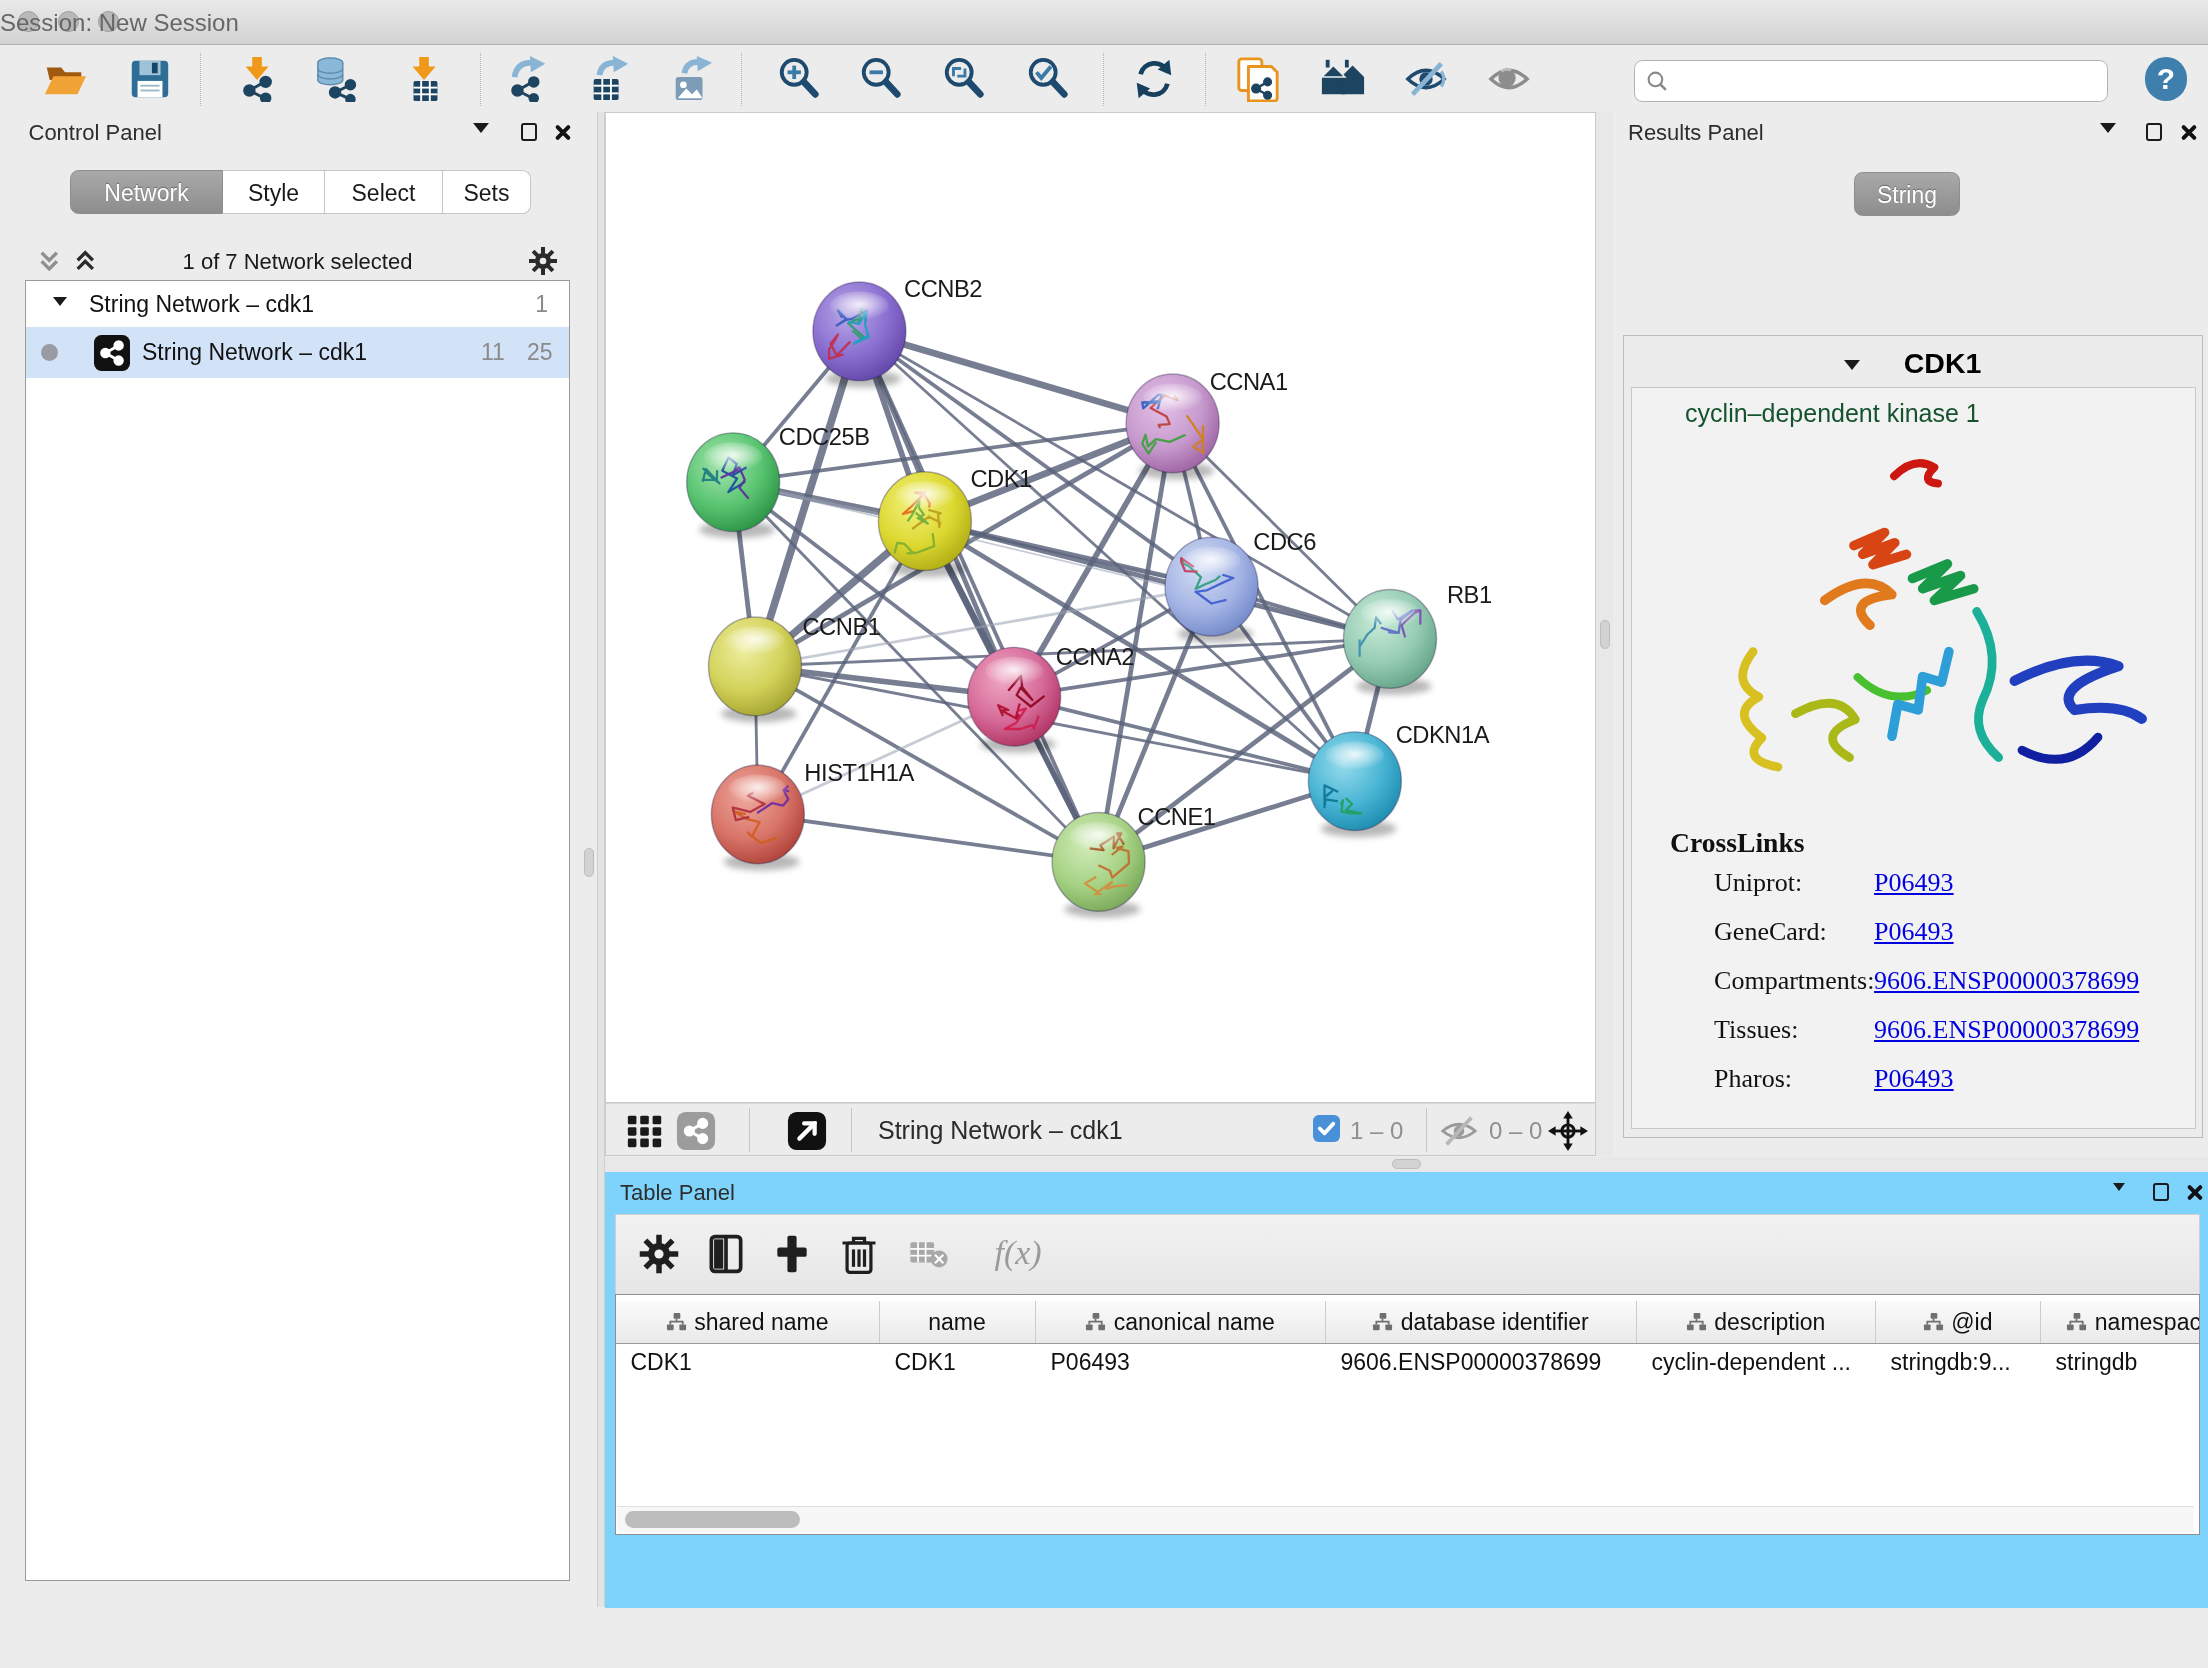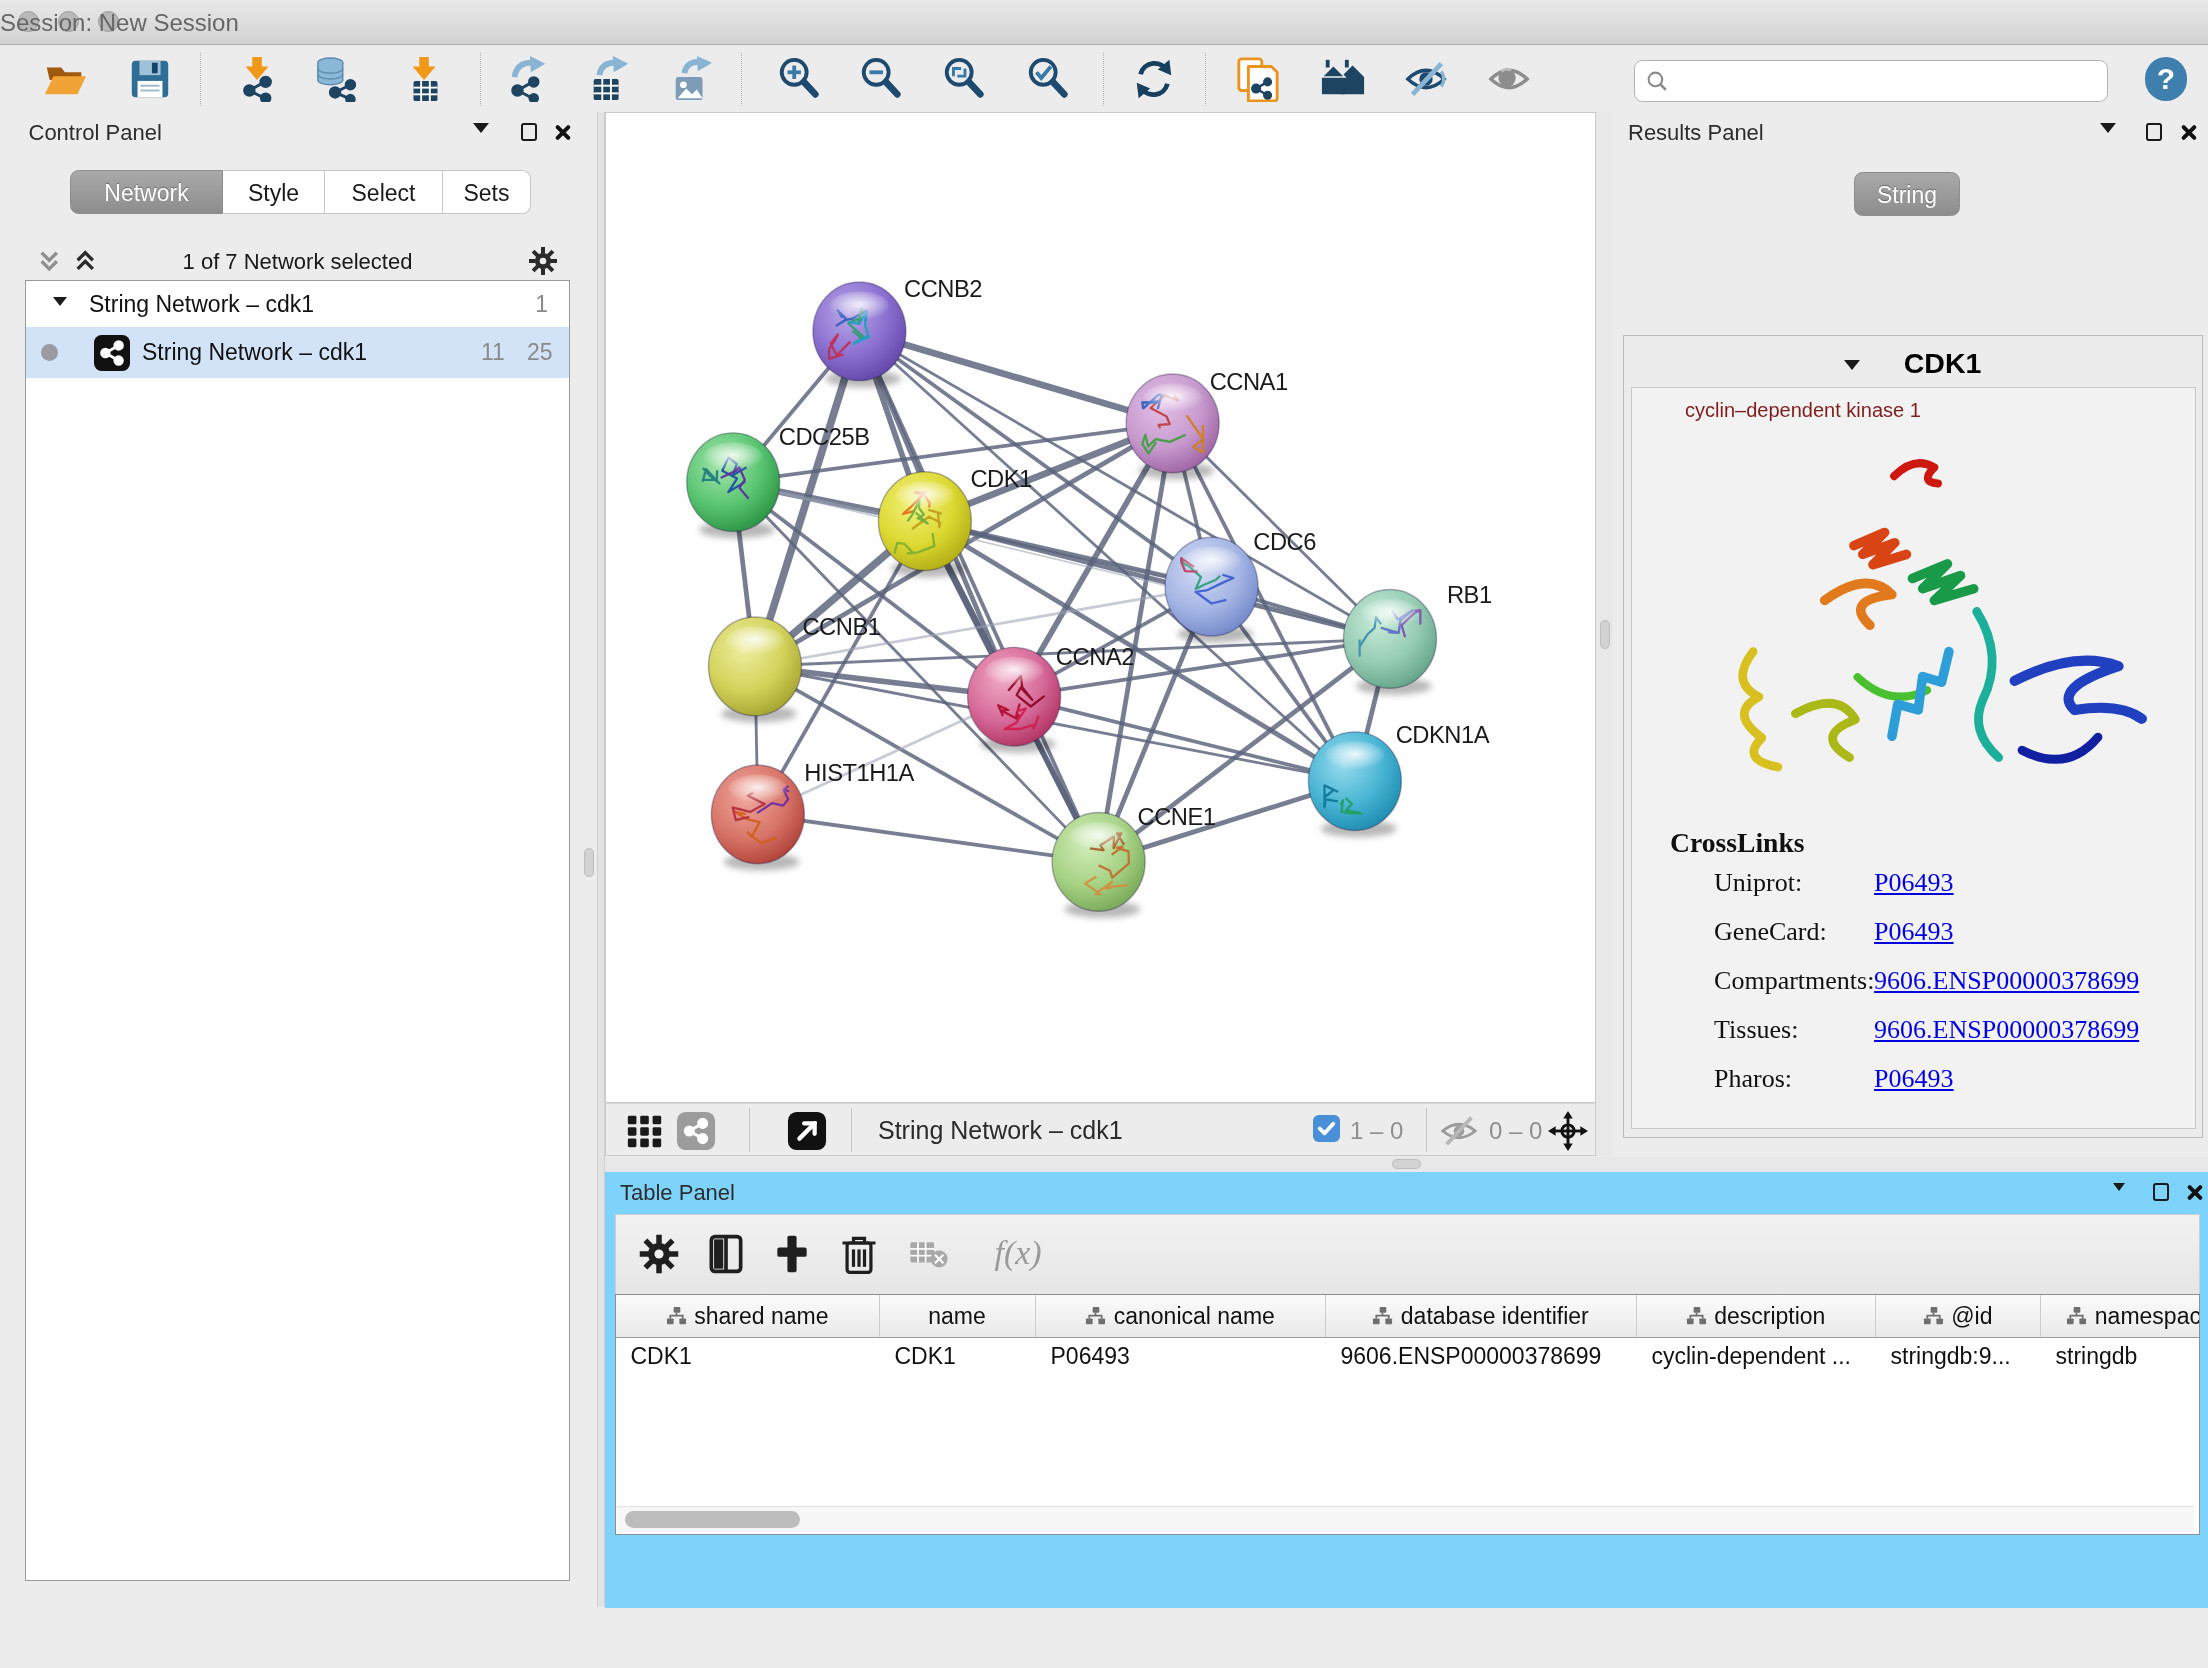--- a/index.html
+++ b/index.html
@@ -83,40 +83,40 @@
   .hsplit{position:absolute;left:605px;top:1157px;width:1604px;height:15px;background:#e8e8e8;}
 
   
   .results-panel{position:absolute;left:1613px;top:112px;width:595px;height:1044px;background:#ececec;}
   .rp-box{position:absolute;left:9.5px;background:#ececec;border:1.9px solid #bcbcbc;box-sizing:border-box;}
   .rp-btn{position:absolute;height:44px;background:#fff;border:1px solid #c4c4c4;border-radius:8.6px;
     font-size:25px;color:#111;text-align:center;box-sizing:border-box;}
   .rp-sec-head{position:absolute;left:0;width:100%;text-align:center;}
   .rp-inner{position:absolute;left:7.6px;top:51px;width:565px;height:742px;background:#f2f2f2;
     border:1px solid #c8c8c8;box-sizing:border-box;}
-  .rp-desc{position:absolute;left:53px;top:11.4px;font-size:20px;color:#7f1d1d;}
+  .rp-desc{position:absolute;left:53px;top:11.4px;font-size:25px;color:#14532d;}
   .protein{position:absolute;left:38px;top:48px;width:514px;height:380px;}
   .protein svg{width:100%;height:100%;}
   .cl-head{position:absolute;left:38px;top:439px;font-family:"Liberation Serif",serif;font-weight:bold;font-size:27.6px;color:#111;}
   .cl-rows{position:absolute;left:82px;top:480px;width:457px;}
   .cl-row{position:relative;height:49px;font-family:"Liberation Serif",serif;font-size:26px;}
   .cl-label{position:absolute;left:0;color:#111;}
   .cl-value{position:absolute;left:160px;color:#0000e0;text-decoration:underline;}
 
   
   .table-panel{position:absolute;left:605px;top:1172px;width:1604px;height:436px;background:#7dd3fc;}
   .tp-toolbar{position:absolute;left:9.5px;top:42px;width:1585px;height:80px;
     background:linear-gradient(#f2f2f2,#e6e6e6);border:1px solid #cfcfcf;border-bottom:none;box-sizing:border-box;}
   .tpt-icon{position:absolute;top:17px;width:44px;height:44px;}
   .tpt-icon svg{width:44px;height:44px;display:block;}
   .fx{position:absolute;left:379px;top:19px;font-family:"Liberation Serif",serif;font-style:italic;
     font-size:34px;color:#9a9a9a;}
   .tbl{position:absolute;left:9.5px;top:122px;width:1585px;height:241px;background:#fff;
     border:1.9px solid #8f8f8f;box-sizing:border-box;overflow:hidden;}
-  .tbl-header{display:flex;height:42px;background:linear-gradient(#fbfbfb,#e9e9e9);border-bottom:1.9px solid #9a9a9a;}
+  .tbl-header{display:flex;height:42px;background:linear-gradient(#fbfbfb,#e9e9e9);border-bottom:1.9px solid #9a9a9a;margin-top:6px;}
   .th{display:flex;align-items:center;justify-content:center;gap:7.6px;font-size:23px;color:#111;
     border-right:1px solid #cccccc;box-sizing:border-box;overflow:hidden;white-space:nowrap;flex:0 0 auto;}
   .th svg{width:21px;height:21px;flex:0 0 auto;}
   .tbl-body .tr{display:flex;height:38px;}
   .td{font-size:23px;color:#111;padding:4.8px 0 0 15px;box-sizing:border-box;overflow:hidden;white-space:nowrap;flex:0 0 auto;}
   .hscroll{position:absolute;left:1.9px;bottom:1.9px;width:1577px;height:25px;background:#f7f7f7;border-top:1px solid #e0e0e0;}
   .hthumb{position:absolute;left:7.6px;top:3.8px;width:175px;height:17px;border-radius:8.6px;background:#bcbcbc;}
   .tp-tabs{position:absolute;left:520px;top:382px;}
 
   

